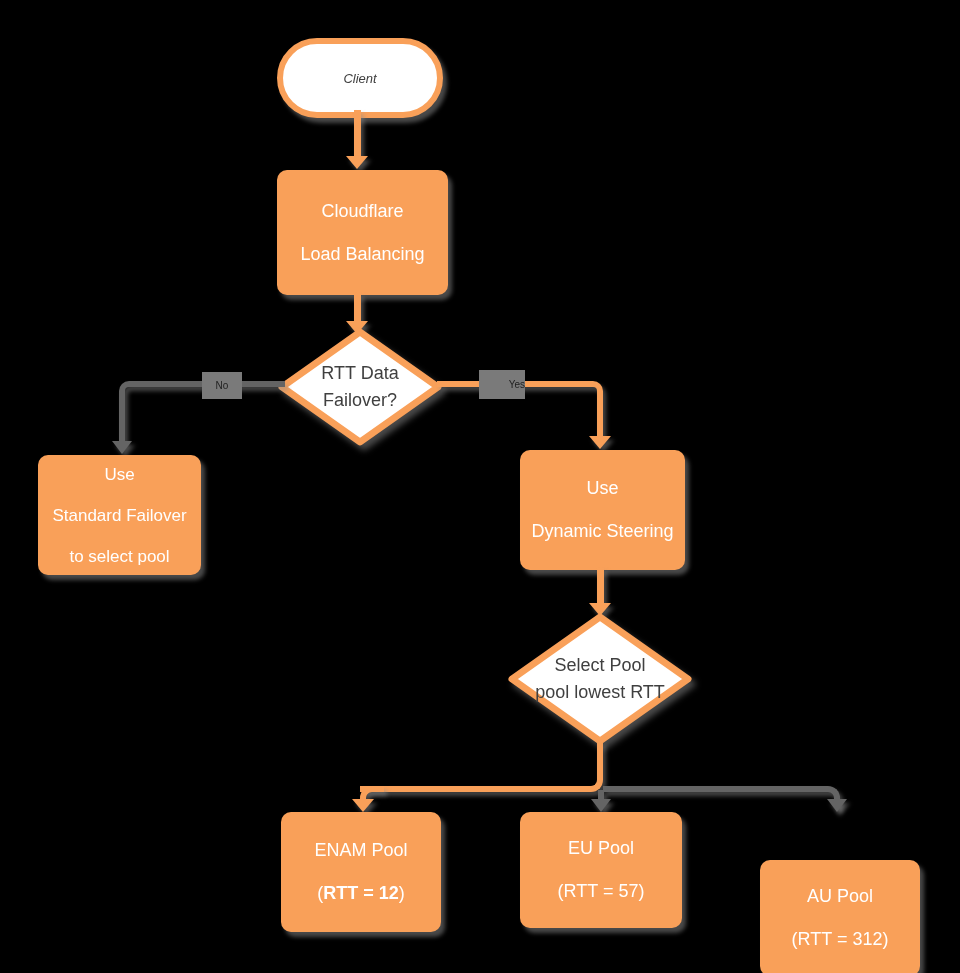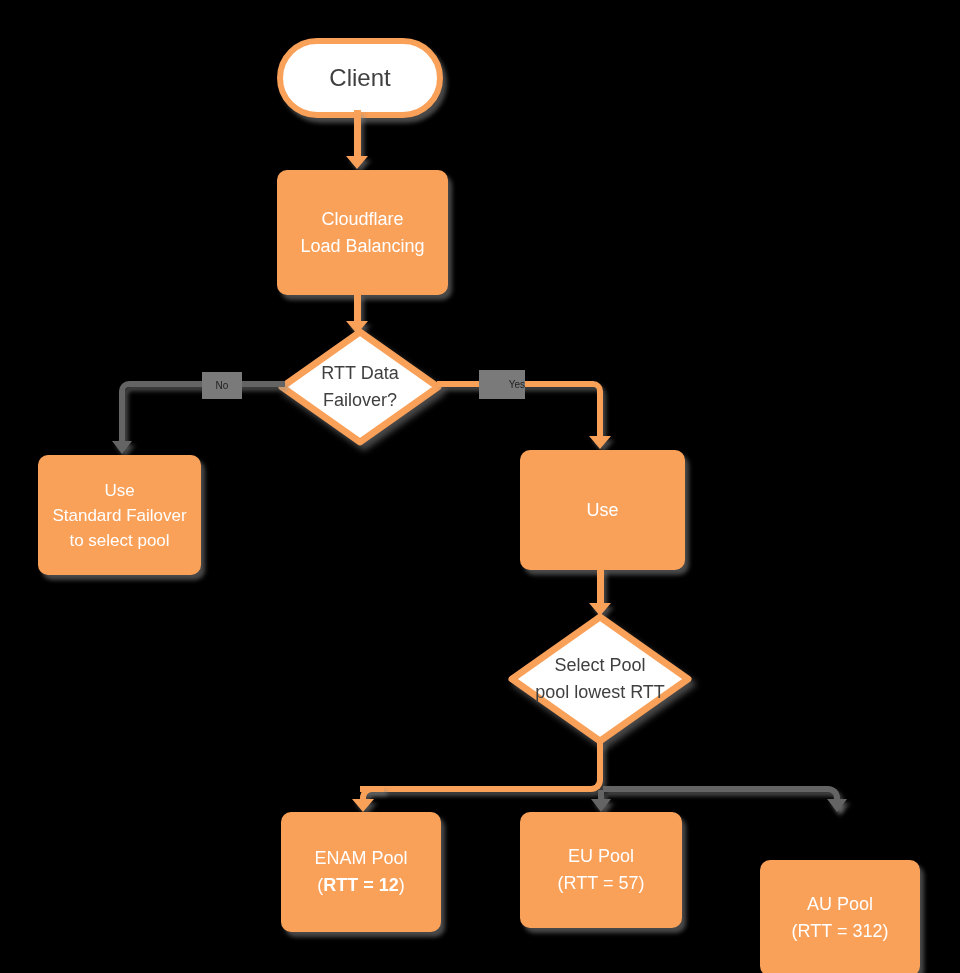--- a/index.html
+++ b/index.html
@@ -10,27 +10,29 @@
     background: #000; overflow: hidden;
   }
 
   
   .box {
     position: absolute; background: #F9A059; border-radius: 10px;
     color: #fff; display: flex; flex-direction: column;
     align-items: center; justify-content: center; text-align: center;
     font-size: 18px; line-height: 27px;
     box-shadow: 4px 5px 4px rgba(145,145,145,0.5);
+    gap: 16px;
   }
   .terminator {
     position: absolute; background: #fff; border: 6px solid #F9A059;
     border-radius: 42px; color: #404040; display: flex;
     align-items: center; justify-content: center; text-align: center;
-    font-size: 24px;
+    font-size: 13px;
     box-shadow: 4px 5px 4px rgba(145,145,145,0.5);
+    font-style: italic;
   }
   .diamond-svg { position: absolute; filter: drop-shadow(4px 5px 3px rgba(145,145,145,0.5)); }
   .diamond-text {
     position: absolute; display: flex; flex-direction: column;
     align-items: center; justify-content: center; text-align: center;
     color: #404040; font-size: 18px; line-height: 27px; pointer-events: none;
   }
 
   
   .lineshadow { filter: drop-shadow(3px 4px 2px rgba(140,140,140,0.5)); }
@@ -93,20 +95,21 @@
   </div>
 
   <div class="box" style="left:38px; top:455px; width:163px; height:120px; font-size:17px; line-height:25px;">
     <span>Use</span>
     <span>Standard Failover</span>
     <span>to select pool</span>
   </div>
 
   <div class="box" style="left:520px; top:450px; width:165px; height:120px;">
     <span>Use</span>
+    <span>Dynamic Steering</span>
   </div>
 
   <div class="vline-orange lineshadow" style="left:597px; top:568px; height:37px;"></div>
   <div class="arrow-down arrow-orange lineshadow" style="left:589px; top:603px;"></div>
 
   <svg class="diamond-svg" style="left:506px; top:611px;" width="188" height="136" viewBox="0 0 188 136">
     <polygon points="94,6 182,68 94,130 6,68" fill="#ffffff" stroke="#F9A059" stroke-width="7" stroke-linejoin="round"></polygon>
   </svg>
   <div class="diamond-text" style="left:506px; top:611px; width:188px; height:136px;">
     <span>Select Pool</span>

